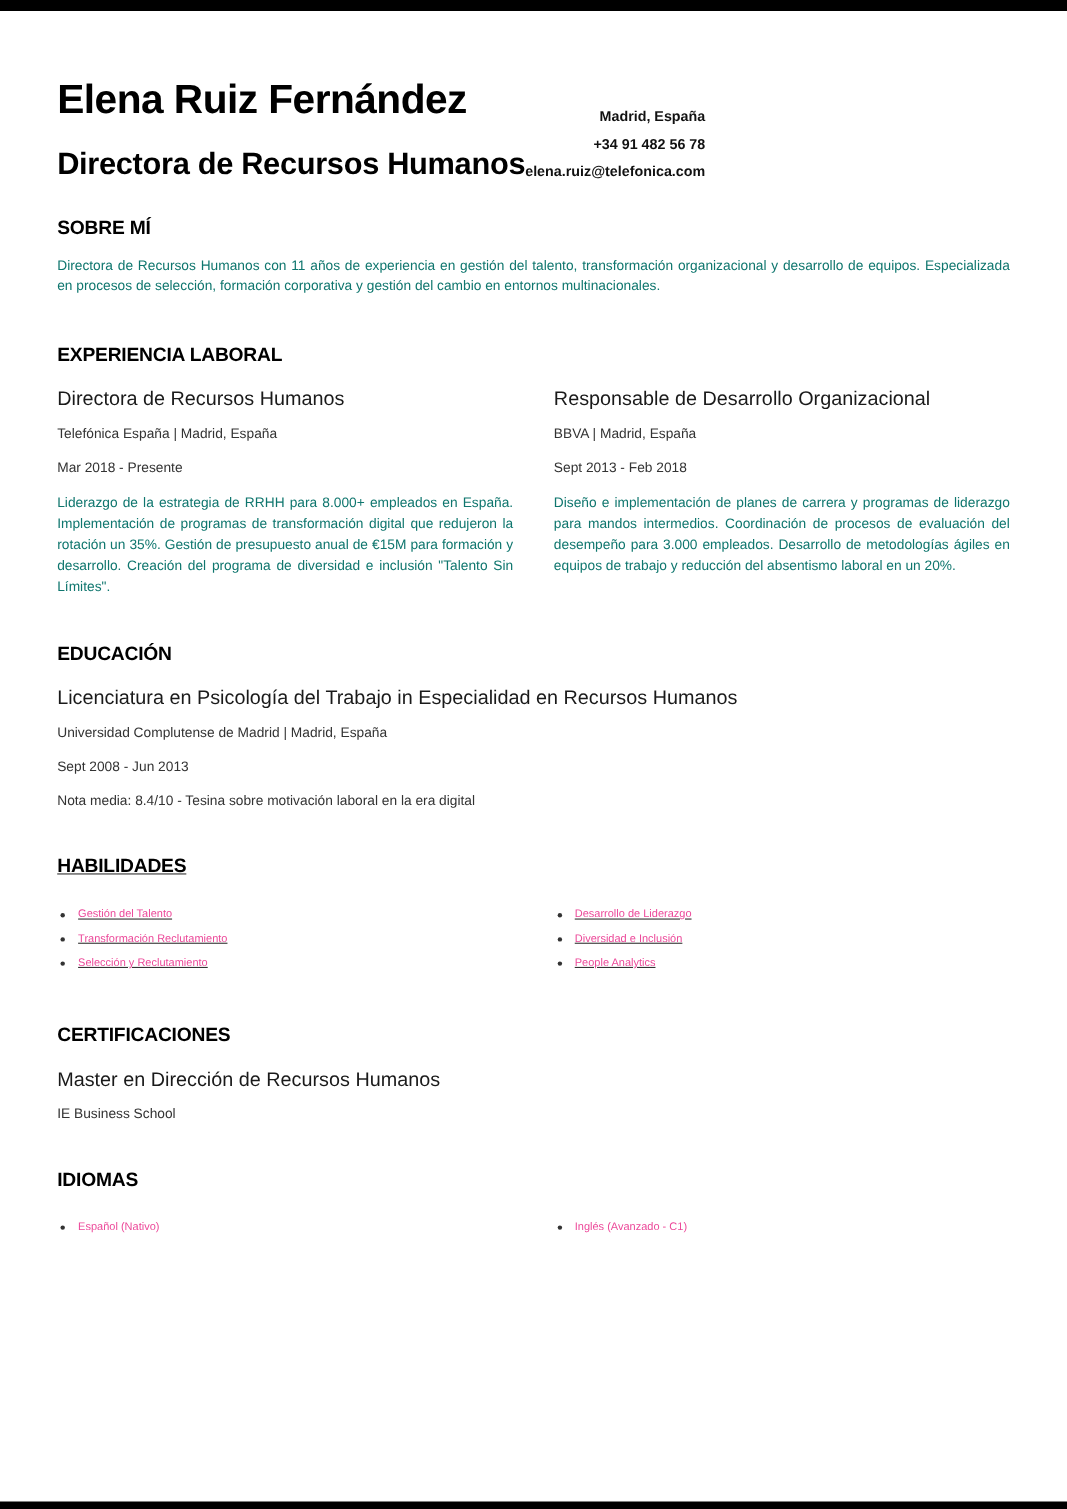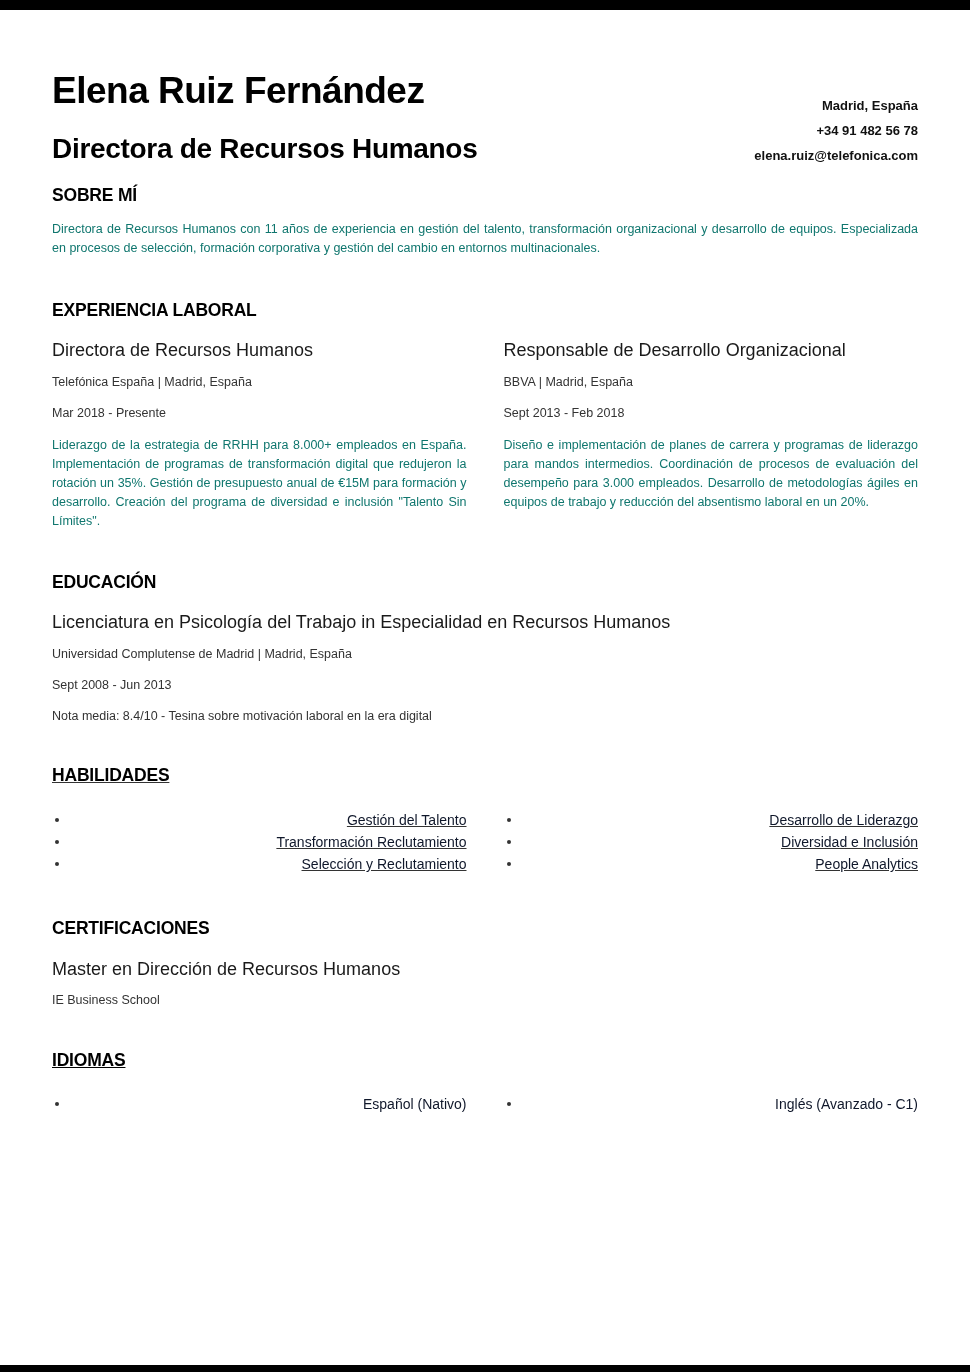--- a/index.html
+++ b/index.html
@@ -17,21 +17,20 @@
   .edge-bar.top { top: 0; height: 10px; }
   .edge-bar.bottom { bottom: 0; height: 7px; }
 
   .page {
     padding: 72px 52px 0 52px;
   }
 
   
   .header {
     display: flex;
-    justify-content: space-between;
     align-items: flex-end;
   }
   .name {
     font-size: 37px;
     font-weight: 800;
     letter-spacing: -0.5px;
     color: #000000;
     line-height: 1;
     margin-bottom: 26px;
   }
@@ -53,21 +52,21 @@
   }
 
   
   .section-heading {
     font-size: 17.5px;
     font-weight: 800;
     letter-spacing: -0.2px;
     color: #000000;
     line-height: 1;
   }
-  .sec-about { margin-top: 24px; }
+  .sec-about { margin-top: 36px; }
   .sec-about .section-heading { margin-bottom: 15px; }
   .body-text {
     font-size: 12.5px;
     line-height: 19px;
     color: #0f766e;
     text-align: justify;
   }
 
   .sec-experience { margin-top: 44px; }
   .sec-experience .section-heading { margin-bottom: 21px; }
@@ -93,41 +92,40 @@
 
   .sec-education { margin-top: 43px; }
   .sec-education .section-heading { margin-bottom: 21px; }
 
   .sec-skills { margin-top: 43px; text-decoration: underline; }
   .sec-skills .section-heading { margin-bottom: 25px; }
   ul.bullets { list-style: none; }
   ul.bullets li {
     position: relative;
     padding-left: 19px;
-    font-size: 14px;
-    color: #0f172a;
+    font-size: 10px;
+    color: #ec4899;
     line-height: 22px;
-    text-align: right;
   }
   ul.bullets li::before {
     content: "";
     position: absolute;
     left: 3px;
     top: 9px;
     width: 4px;
     height: 4px;
     border-radius: 50%;
     background: #333333;
   }
 
   .sec-certifications { margin-top: 45px; }
   .sec-certifications .section-heading { margin-bottom: 21px; }
 
   .sec-languages { margin-top: 44px; }
-  .sec-languages .section-heading { margin-bottom: 23px; text-decoration: underline; }
+  .sec-languages .section-heading { margin-bottom: 23px; }
 </style>
 </head>
 <body>
 
 <div class="edge-bar top"></div>
 
 <div class="page">
 
   <div class="header">
     <div>

